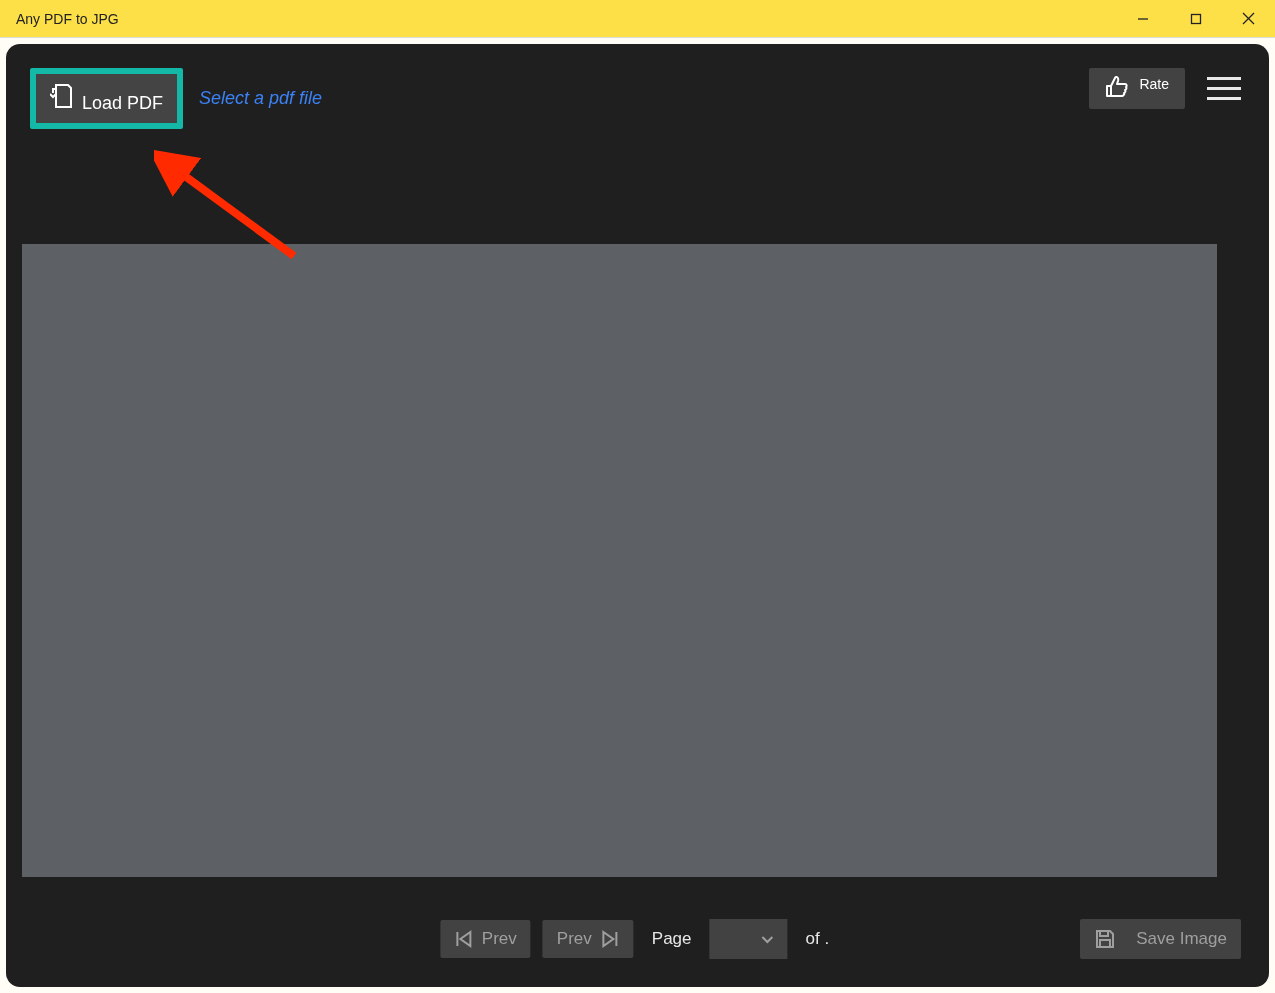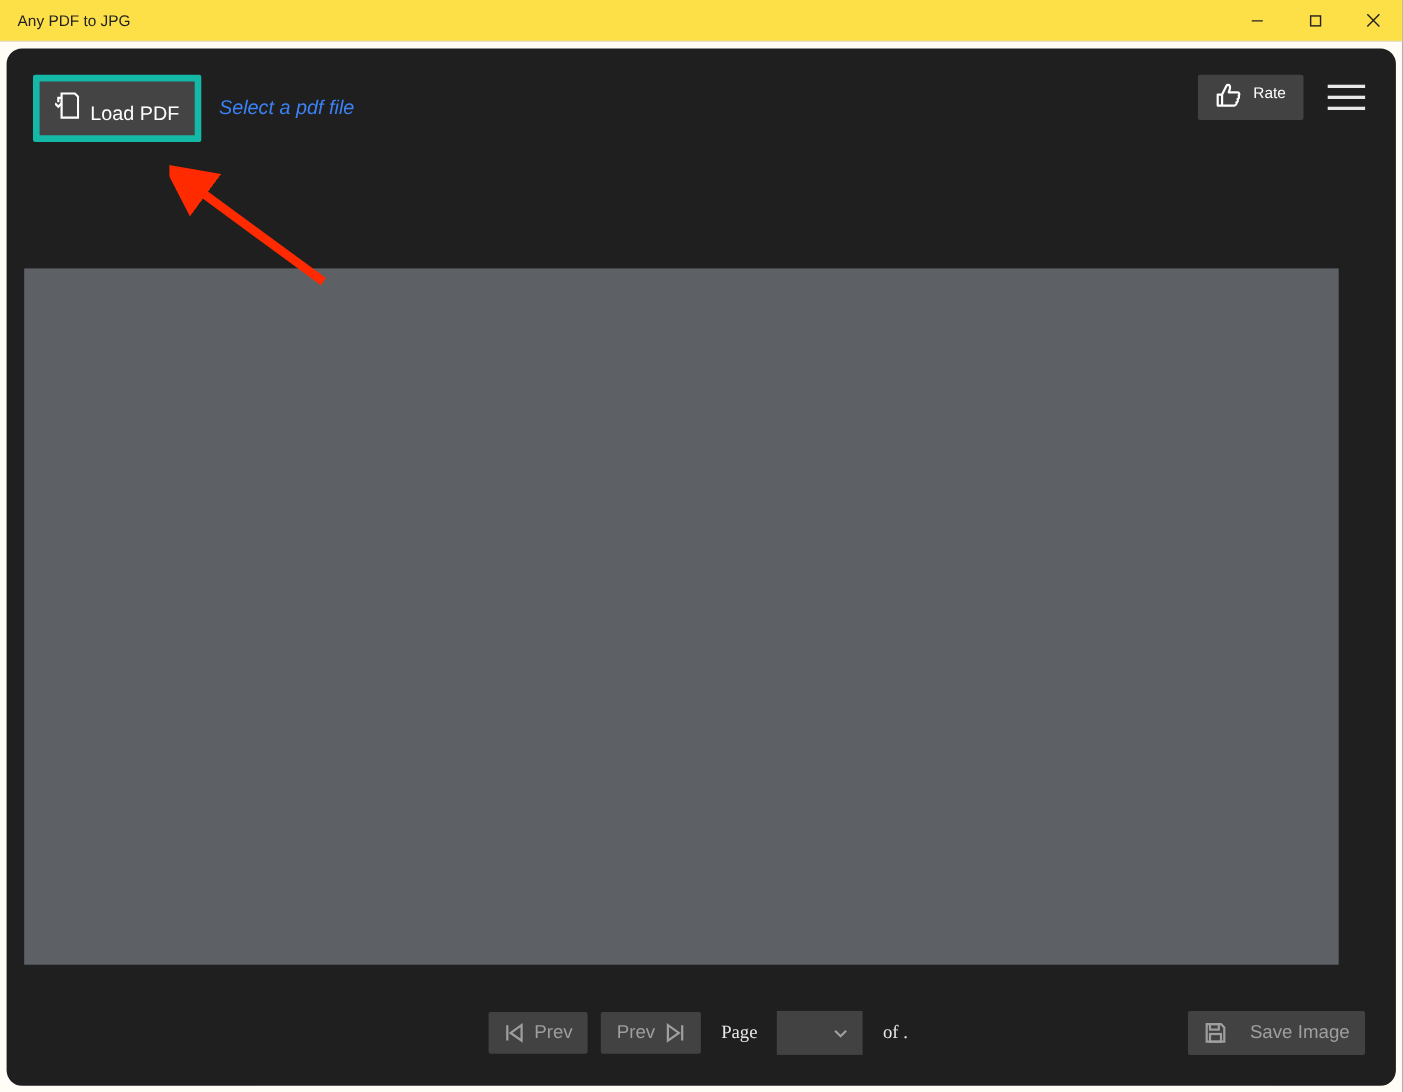--- a/index.html
+++ b/index.html
@@ -164,21 +164,20 @@
       gap: 8px;
       padding: 9px 14px;
       font-size: 17px;
       cursor: pointer;
       border-radius: 2px;
     }
     .page-label, .of-label {
       color: #e8e8e8;
       font-size: 17px;
       margin: 0 6px;
-      font-family: Liberation Serif, serif;
     }
     .page-select {
       width: 78px;
       height: 40px;
       background: #424242;
       border: none;
       display: flex;
       align-items: center;
       justify-content: flex-end;
       padding-right: 12px;

